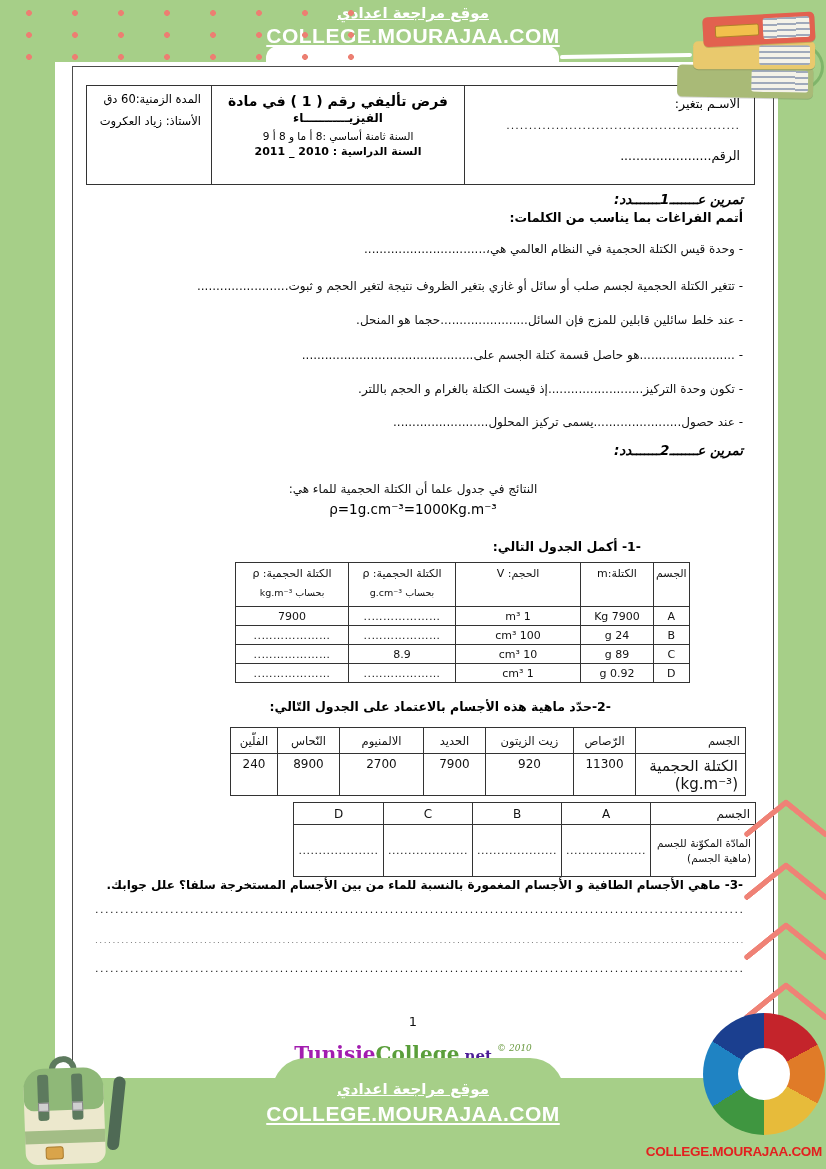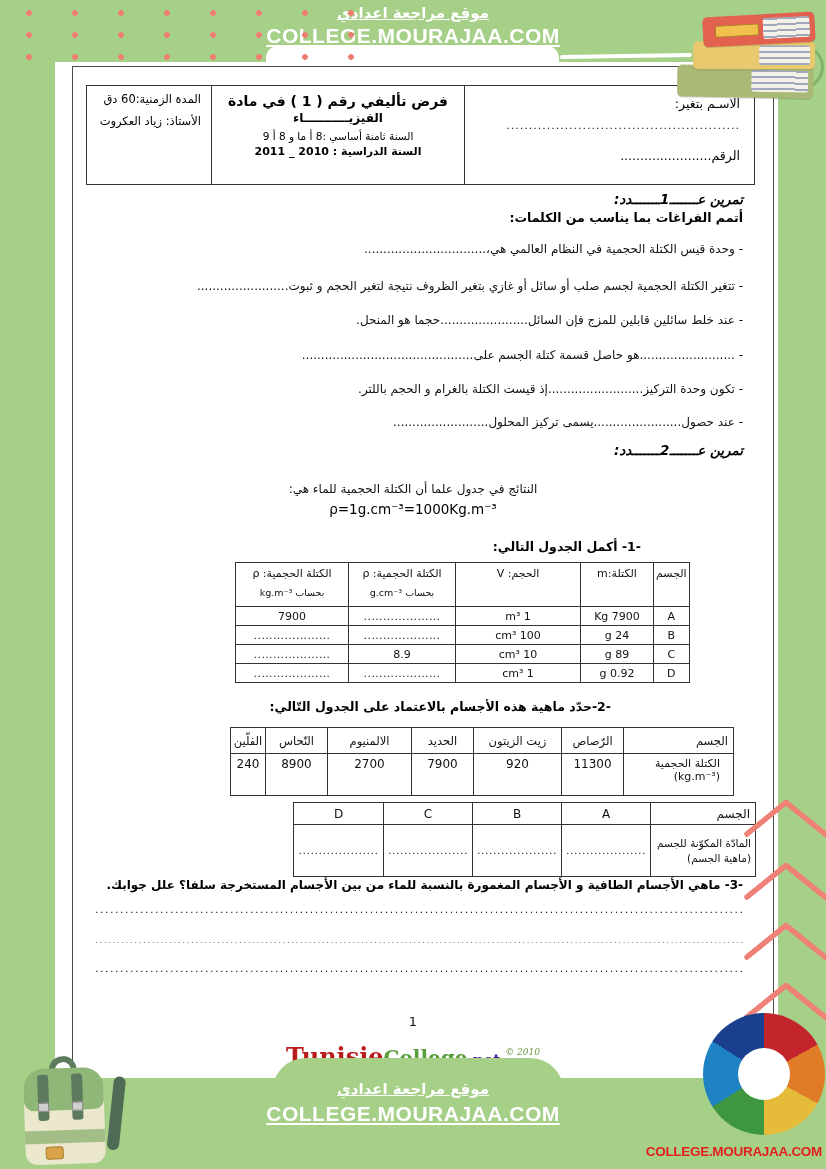--- a/index.html
+++ b/index.html
@@ -54,33 +54,33 @@
   .formula { font-size:13.5px; direction:ltr; font-family:"DejaVu Sans",sans-serif; }
 
   
   table { border-collapse:collapse; position:absolute; direction:rtl; background:#fff; z-index:2; }
   td, th { border:1px solid #333; text-align:center; font-weight:normal; padding:0 2px; color:#111; }
   .t1 th { font-size:11px; height:44px; vertical-align:top; padding-top:4px; }
   .t1 th .unit { display:block; font-size:9.5px; margin-top:7px; direction:rtl; }
   .t1 td { font-size:11px; height:19px; }
   .t2 .hrow td { font-size:11.5px; height:26px; vertical-align:middle; }
   .t2 .vrow td { font-size:12px; height:42px; vertical-align:top; padding-top:3px; }
-  .t2 td.lbl { text-align:right; padding-right:13px; font-size:11px; }
+  .t2 td.lbl { text-align:right; padding-right:7px; font-size:15px; }
   .t3 .hrow td { font-size:12px; height:22px; }
   .t3 .vrow td { height:52px; font-size:11px; vertical-align:middle; }
   .t3 td.lbl { text-align:right; padding-right:4px; font-size:10.5px; line-height:1.35; }
   .dotted-cell { letter-spacing:.5px; color:#222; }
 
   .ans-dots { left:95px; width:648px; overflow:hidden; white-space:nowrap; font-size:11px; letter-spacing:1.5px; color:#222; }
   .ans-dots.light { color:#777; font-size:9px; }
   .page-number { left:0; right:0; text-align:center; font-size:13px; color:#111; }
 
   
   .watermark { left:0; right:0; top:1042px; text-align:center; z-index:2; font-family:"DejaVu Serif", serif; white-space:nowrap; }
-  .wm-tunisie { color:#b91c1c; font-weight:bold; font-size:24px;margin-top:44px; }
+  .wm-tunisie { color:#a21caf; font-weight:bold; font-size:20px;margin-top:44px; }
   .wm-college { color:#5a9e3a; font-weight:bold; font-size:20px; }
   .wm-net { color:#4c1d95; font-weight:bold; font-size:15px; }
   .wm-copy { color:#6a9a40; font-style:italic; font-size:9px; vertical-align:10px; }
 
   
   .chevron { position:absolute; width:56px; height:56px; border-top:6px solid #ef8276; border-left:6px solid #ef8276; border-radius:4px; transform:rotate(45deg) skew(-6deg,-6deg); z-index:6; background:transparent; }
 
   
   .footer-strip { position:absolute; left:0; top:1078px; width:826px; height:91px; background:#a6cf88; z-index:3; }
   .footer-banner { position:absolute; left:272px; top:1058px; width:292px; height:111px; background:#a6cf88; border-radius:34px 34px 0 0; z-index:3; }
@@ -209,21 +209,21 @@
 
   <table class="t2" style="left:230px; top:727px">
     <tbody>
         <tr class="hrow">
       <td style="width:110px; text-align:right; padding-right:5px">الجسم</td>
       <td style="width:62px">الرّصاص</td>
       <td style="width:88px">زيت الزيتون</td>
       <td style="width:62px">الحديد</td>
       <td style="width:84px">الالمنيوم</td>
       <td style="width:62px">النّحاس</td>
-      <td style="width:35px">الفلّين</td>
+      <td style="width:47px">الفلّين</td>
     </tr>
     <tr class="vrow">
       <td class="lbl">الكتلة الحجمية (kg.m⁻³)</td>
       <td>11300</td>
       <td>920</td>
       <td>7900</td>
       <td>2700</td>
       <td>8900</td>
       <td>240</td>
     </tr>

